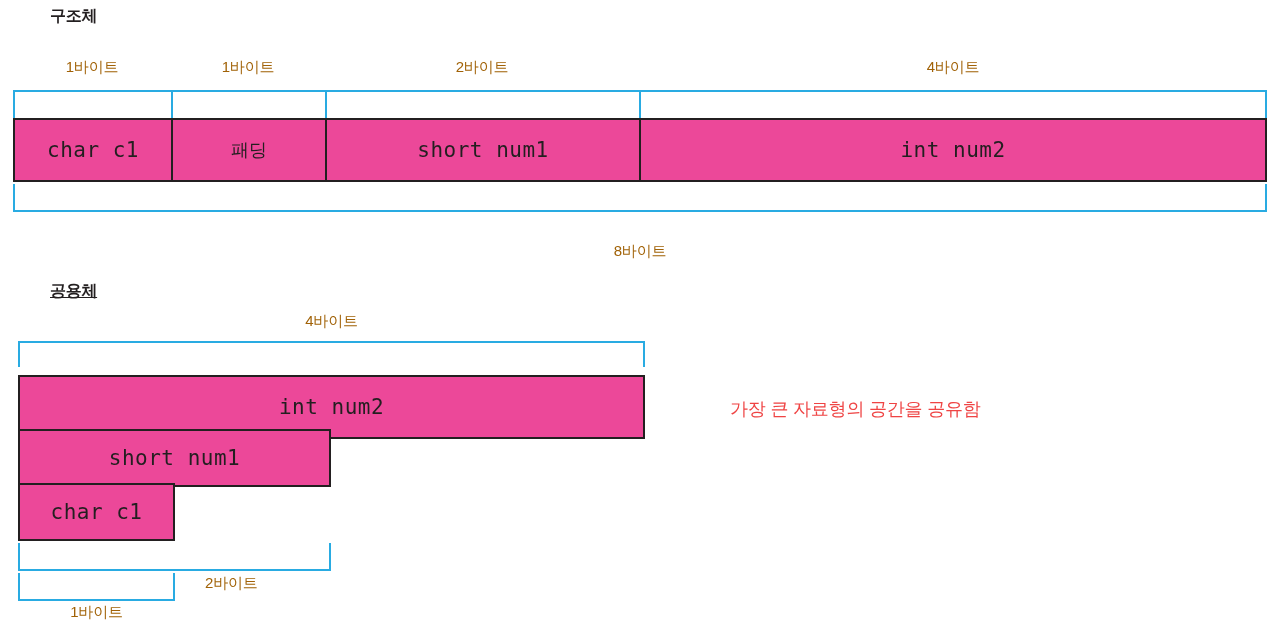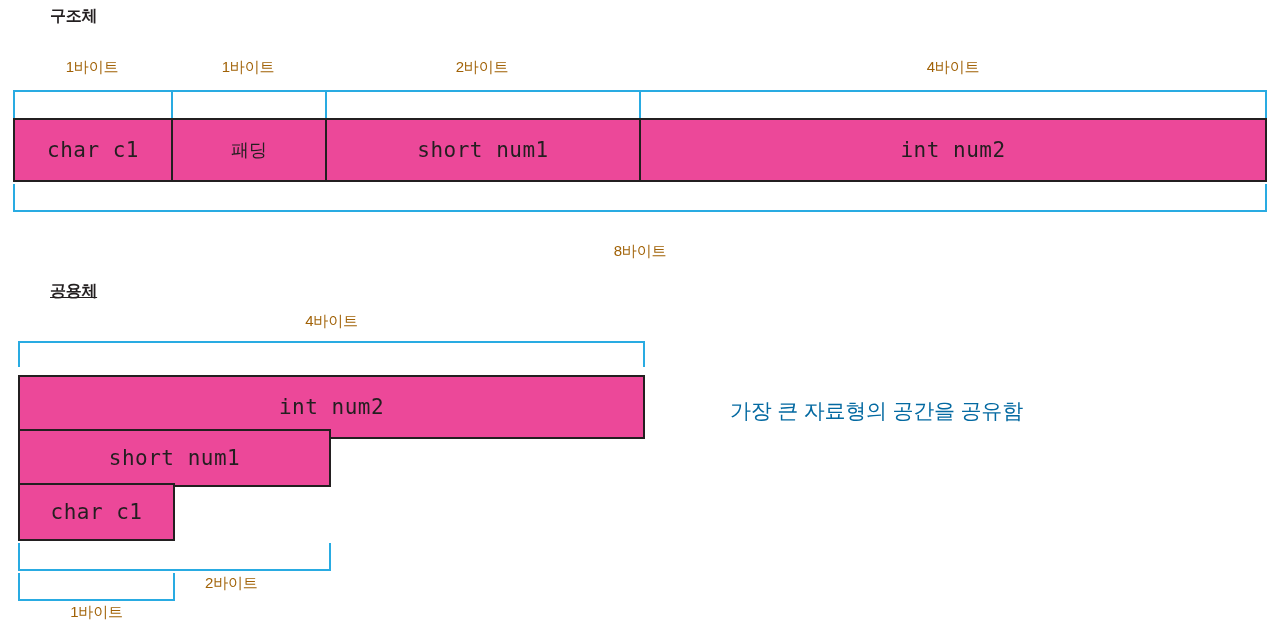--- a/index.html
+++ b/index.html
@@ -72,22 +72,22 @@
     white-space: nowrap;
   }
   .cell.korean {
     font-family: Liberation Sans, sans-serif;
     font-size: 18px;
     letter-spacing: 0;
   }
 
   .note {
     position: absolute;
-    font-size: 21px;
-    color: #0369a1;
+    font-size: 18px;
+    color: #ef4444;
     white-space: nowrap;
     letter-spacing: -0.2px;
   }
 </style>
 </head>
 <body>
 
 <div class="section-title" style="left:8px; top:6px;">구조체</div>
 
 <div class="byte-label" style="left:13px; top:58px; width:158px;">1바이트</div>

